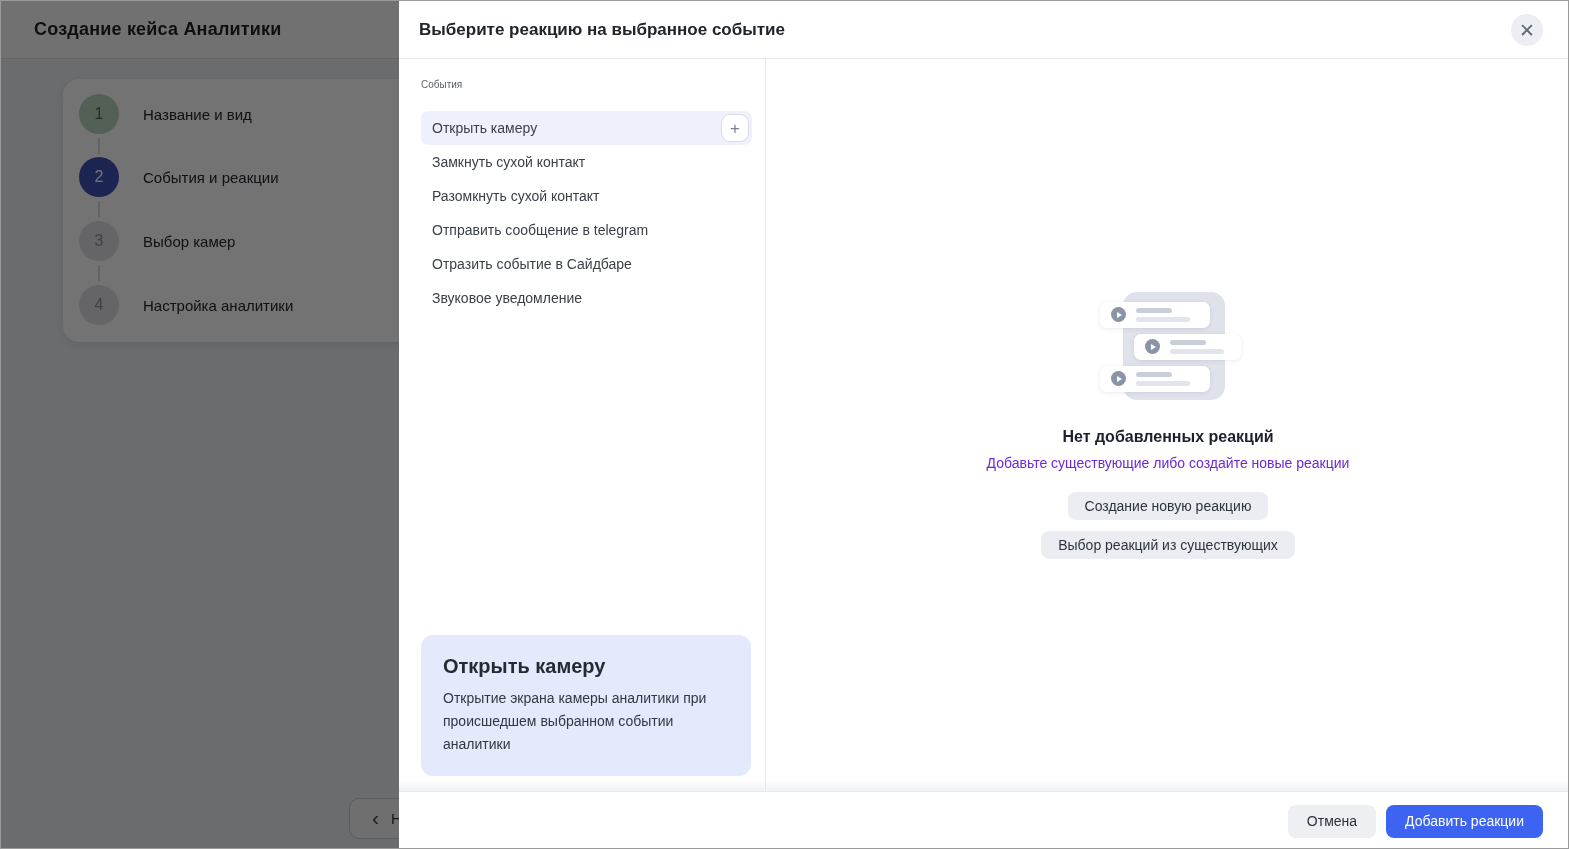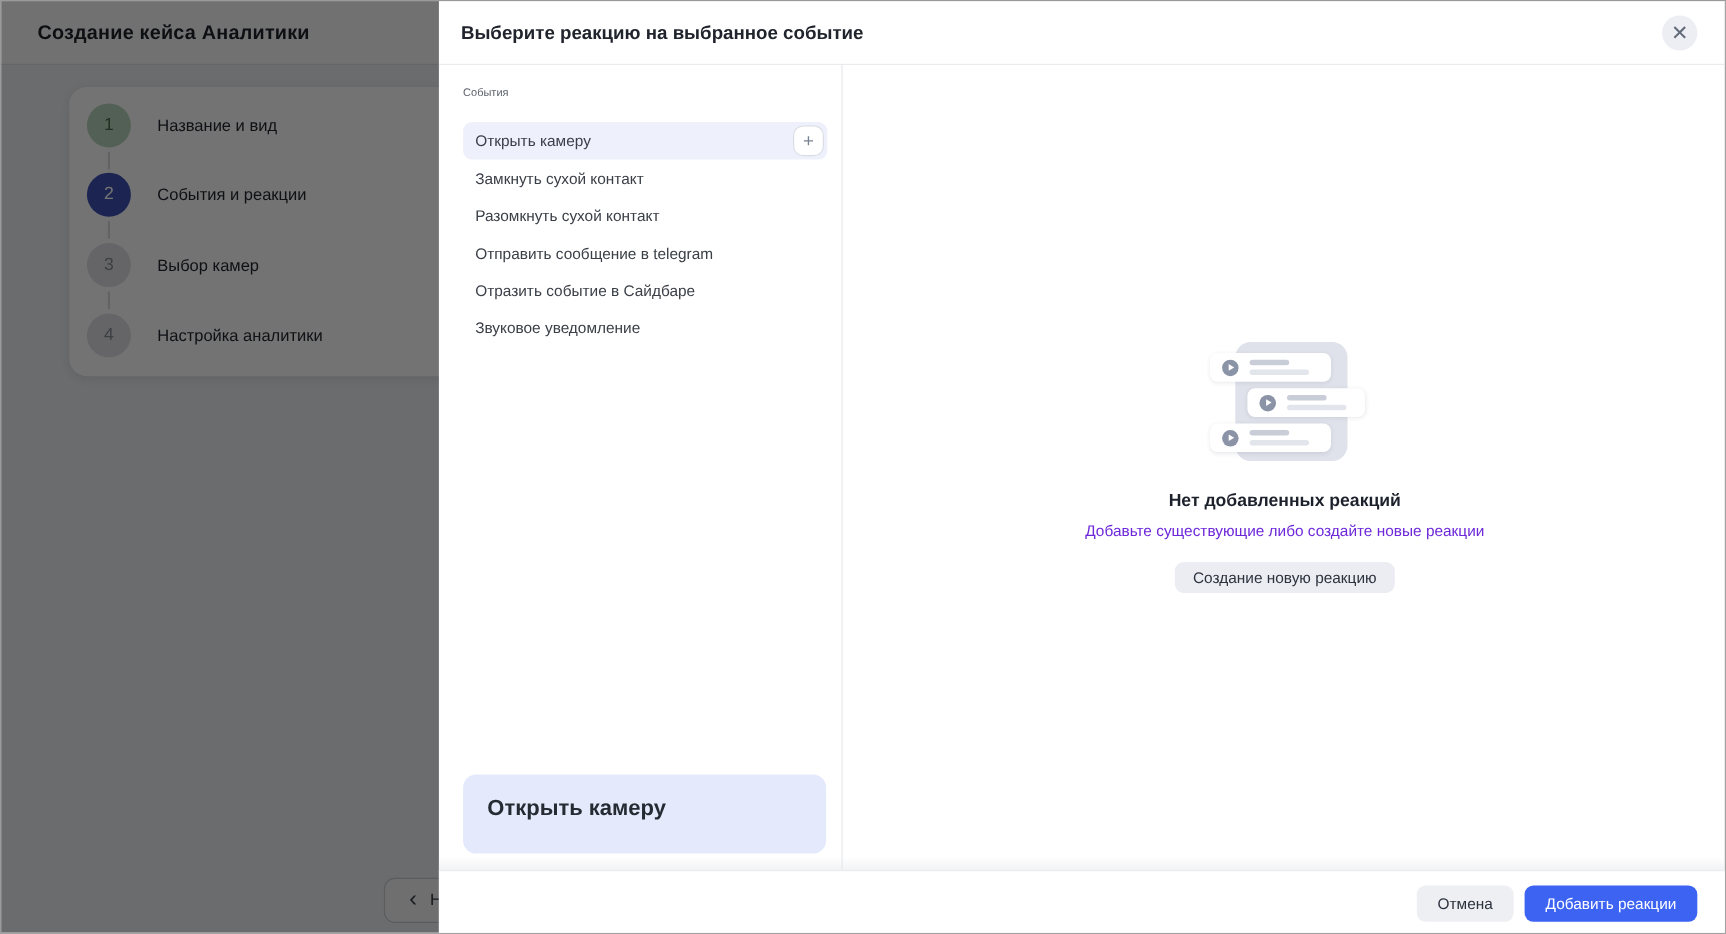--- a/index.html
+++ b/index.html
@@ -227,20 +227,21 @@
       </div>
       <div class="event-row">
         <span>Отразить событие в Сайдбаре</span>
       </div>
       <div class="event-row">
         <span>Звуковое уведомление</span>
       </div>
 
       <div class="info-card">
         <div class="info-card-title">Открыть камеру</div>
+        <div class="info-card-desc">Открытие экрана камеры аналитики при происшедшем выбранном событии аналитики</div>
       </div>
     </aside>
 
     <section class="reactions-panel">
       <div class="illustration">
         <div class="ill-bg"></div>
         <div class="ill-card ill-card1">
           <span class="play-dot"></span>
           <span class="ill-lines">
               <span class="ill-line-a"></span>
@@ -258,20 +259,21 @@
           <span class="play-dot"></span>
           <span class="ill-lines">
               <span class="ill-line-a"></span>
               <span class="ill-line-b"></span>
             </span>
         </div>
       </div>
       <div class="empty-title">Нет добавленных реакций</div>
       <div class="empty-subtitle">Добавьте существующие либо создайте новые реакции</div>
       <button class="ghost-btn">Создание новую реакцию</button>
+      <button class="ghost-btn">Выбор реакций из существующих</button>
     </section>
 
   </div>
 
   <footer class="modal-footer">
     <button class="cancel-btn">Отмена</button>
     <button class="submit-btn">Добавить реакции</button>
   </footer>
 
 </div>

